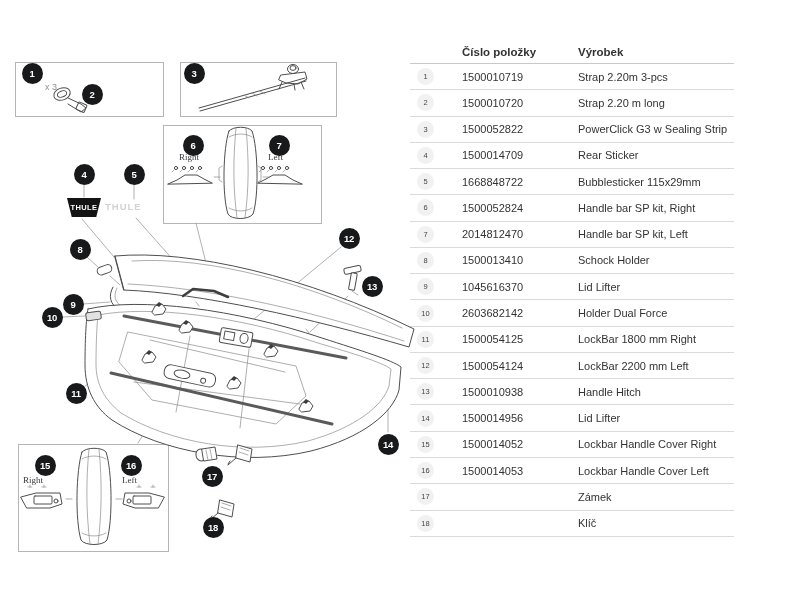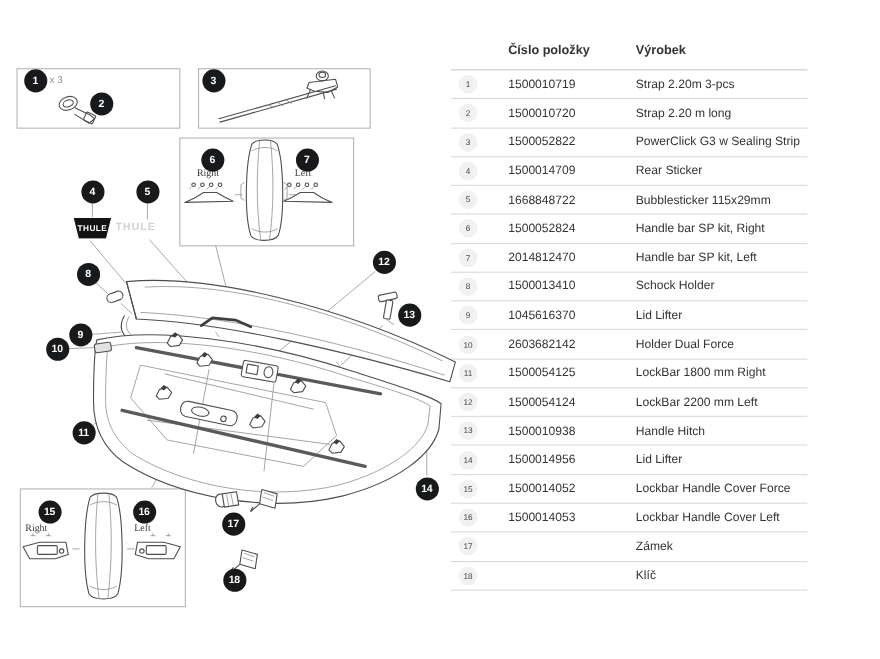--- a/index.html
+++ b/index.html
@@ -43,21 +43,21 @@
   svg.art .thick{stroke:#5a5a5a;stroke-width:3;}
   svg.art .band{stroke:#3f3f3f;stroke-width:2.5;}
   svg.art .leader{stroke:#a8a8a8;stroke-width:.9;}
   svg.art .lt{stroke:#8b8b8b;stroke-width:.7;}
   svg.art .dark{fill:#3d3d3d;stroke:none;}
   svg.art .gfill{fill:#e2e2e2;}
 
   
   .parts-table{position:absolute;left:410px;top:40px;width:324px;}
   .thead{
-    display:flex;height:23px;border-bottom:1px solid #c9c9c9;
+    display:flex;align-items:center;height:23px;border-bottom:1px solid #c9c9c9;
     font-weight:bold;font-size:11.5px;color:#17191b;
   }
   .trow{
     display:flex;align-items:center;height:25.28px;border-bottom:1px solid #dadada;
     font-size:11px;color:#2e2e2e;
   }
   .c1{width:52px;display:flex;align-items:center;padding-left:7px;box-sizing:border-box;}
   .c2{width:116px;color:#333;}
   .c3{flex:1;color:#333;}
   .tco{
@@ -258,21 +258,21 @@
     <div class="co" style="left:41.5px;top:306.5px">10</div>
     <div class="co" style="left:65.5px;top:382.5px">11</div>
     <div class="co" style="left:338.5px;top:227.5px">12</div>
     <div class="co" style="left:361.5px;top:275.5px">13</div>
     <div class="co" style="left:377.5px;top:433.5px">14</div>
     <div class="co" style="left:34.5px;top:454.5px">15</div>
     <div class="co" style="left:120.5px;top:454.5px">16</div>
     <div class="co" style="left:201.5px;top:465.5px">17</div>
     <div class="co" style="left:202.5px;top:516.5px">18</div>
 
-    <span class="qty" style="left:45px;top:67px">x 3</span>
+    <span class="qty" style="left:45px;top:82px">x 3</span>
     <div class="thule-black">THULE</div>
     <span class="thule-gray">THULE</span>
     <span class="dlabel" style="left:179px;top:152px">Right</span>
     <span class="dlabel" style="left:268px;top:152px">Left</span>
     <span class="dlabel" style="left:23px;top:475px">Right</span>
     <span class="dlabel" style="left:122px;top:475px">Left</span>
   </div>
 
   <div class="parts-table">
     <div class="thead">
@@ -377,21 +377,21 @@
           <span class="tco">14</span>
         </div>
         <div class="c2">1500014956</div>
         <div class="c3">Lid Lifter</div>
       </div>
     <div class="trow">
         <div class="c1">
           <span class="tco">15</span>
         </div>
         <div class="c2">1500014052</div>
-        <div class="c3">Lockbar Handle Cover Force</div>
+        <div class="c3">Lockbar Handle Cover Right</div>
       </div>
     <div class="trow">
         <div class="c1">
           <span class="tco">16</span>
         </div>
         <div class="c2">1500014053</div>
         <div class="c3">Lockbar Handle Cover Left</div>
       </div>
     <div class="trow">
         <div class="c1">

